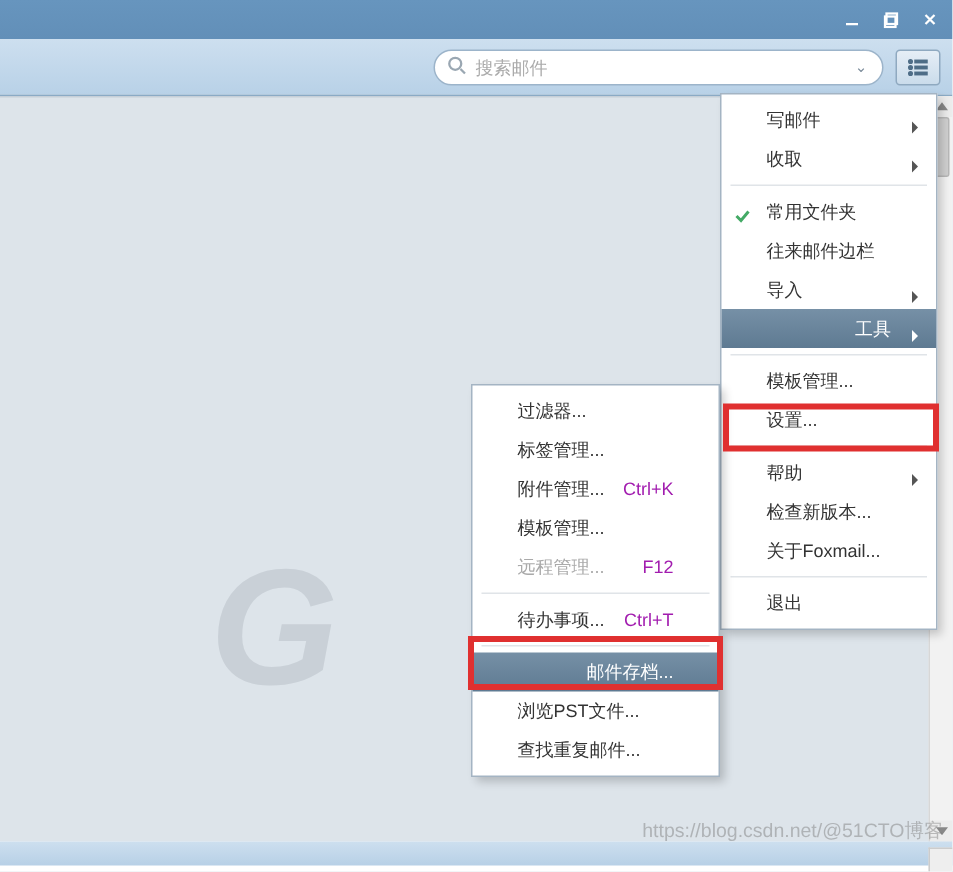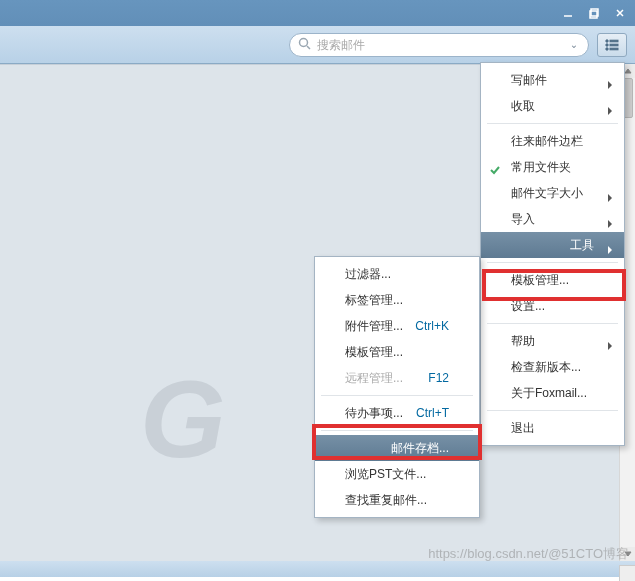--- a/index.html
+++ b/index.html
@@ -91,21 +91,21 @@
   box-shadow: 3px 3px 6px rgba(0,0,0,0.2);
   padding: 4px 0;
 }
 .menu-item {
   height: 26px; line-height: 26px;
   padding: 0 30px 0 30px;
   position: relative; color: #333; white-space: nowrap; cursor: default;
 }
 .menu-item.disabled { color: #aaa; }
 .menu-item .shortcut {
-  position: absolute; right: 30px; top: 0; color: #0369a1; font-size: 12px;
+  position: absolute; right: 30px; top: 0; color: #a21caf; font-size: 12px;
 }
 .menu-item .sub-arrow {
   position: absolute; right: 10px; top: 7px;
 }
 .menu-item .sub-arrow svg { fill: #555; }
 .menu-item.highlight {
   background: linear-gradient(#7690a6, #5e7a92);
   color: #fff;
   text-align: right;
 }
@@ -193,27 +193,24 @@
   </div>
 
   <div class="menu" id="menu-main">
       <div class="menu-item"><span>写邮件</span><span class="sub-arrow"><svg width="8" height="12" viewBox="0 0 8 12">
             <path d="M2 2 L6 6 L2 10 Z"></path>
           </svg></span></div>
       <div class="menu-item"><span>收取</span><span class="sub-arrow"><svg width="8" height="12" viewBox="0 0 8 12">
             <path d="M2 2 L6 6 L2 10 Z"></path>
           </svg></span></div>
       <div class="menu-sep"></div>
-      <div class="menu-item"><span>往来邮件边栏</span></div>
       <div class="menu-item"><span>常用文件夹</span><span class="check"><svg width="12" height="12" viewBox="0 0 12 12">
             <path d="M2 6 L5 9 L10 3"></path>
           </svg></span></div>
-      <div class="menu-item"><span>邮件文字大小</span><span class="sub-arrow"><svg width="8" height="12" viewBox="0 0 8 12">
-            <path d="M2 2 L6 6 L2 10 Z"></path>
-          </svg></span></div>
+      <div class="menu-item"><span>往来邮件边栏</span></div>
       <div class="menu-item"><span>导入</span><span class="sub-arrow"><svg width="8" height="12" viewBox="0 0 8 12">
             <path d="M2 2 L6 6 L2 10 Z"></path>
           </svg></span></div>
       <div class="menu-item highlight"><span>工具</span><span class="sub-arrow"><svg width="8" height="12" viewBox="0 0 8 12">
             <path d="M2 2 L6 6 L2 10 Z"></path>
           </svg></span></div>
       <div class="menu-sep"></div>
       <div class="menu-item"><span>模板管理...</span></div>
       <div class="menu-item"><span>设置...</span></div>
       <div class="menu-sep"></div>

